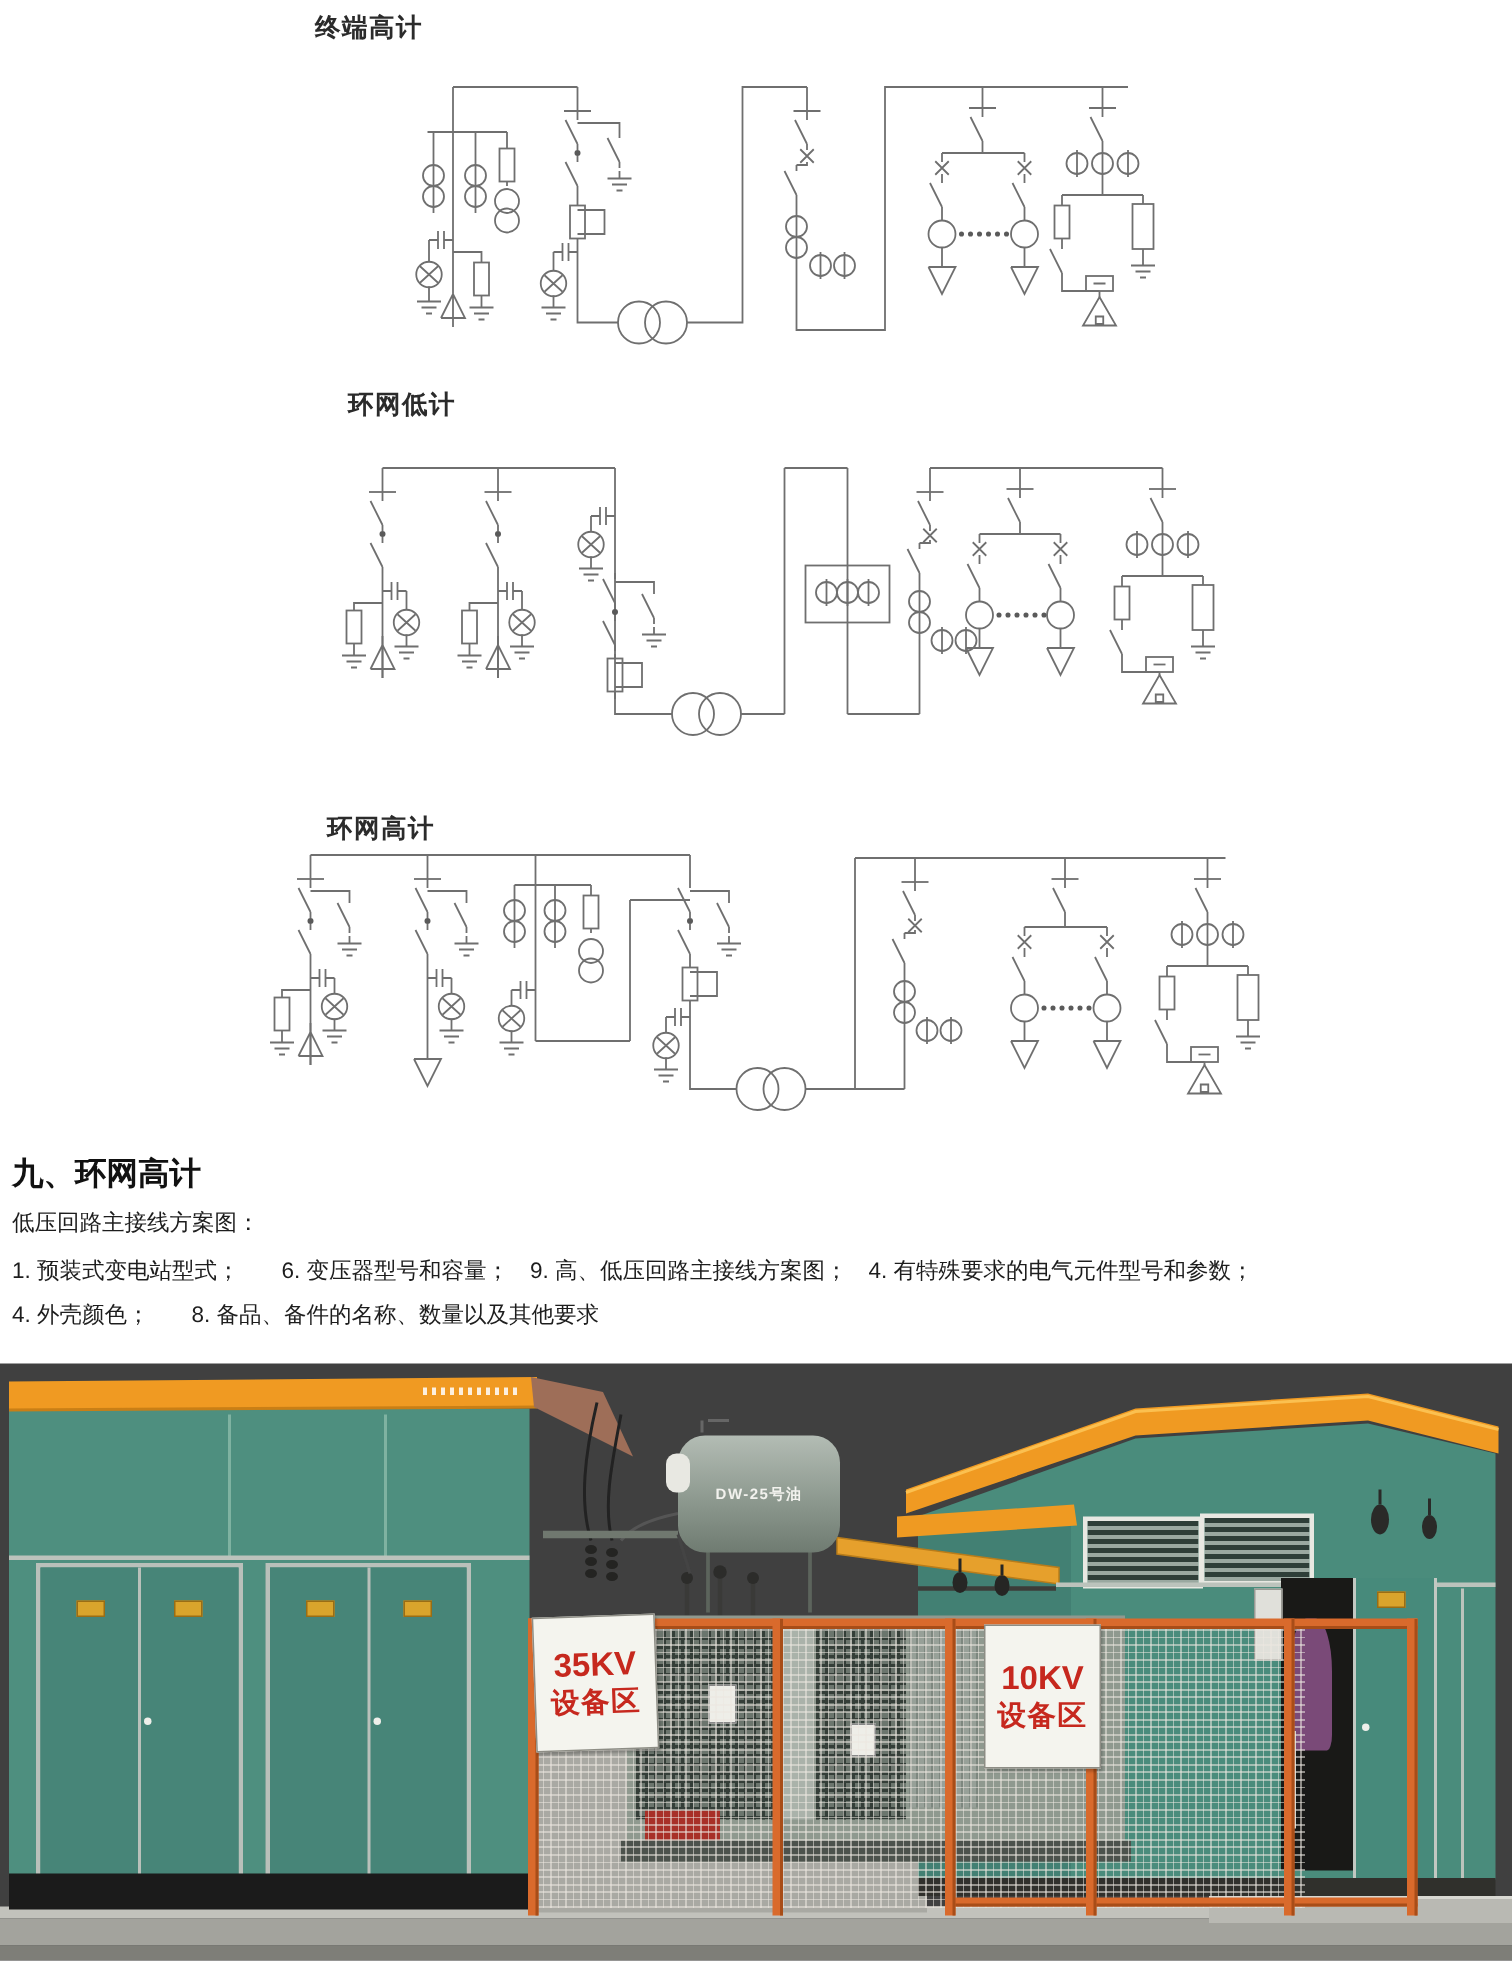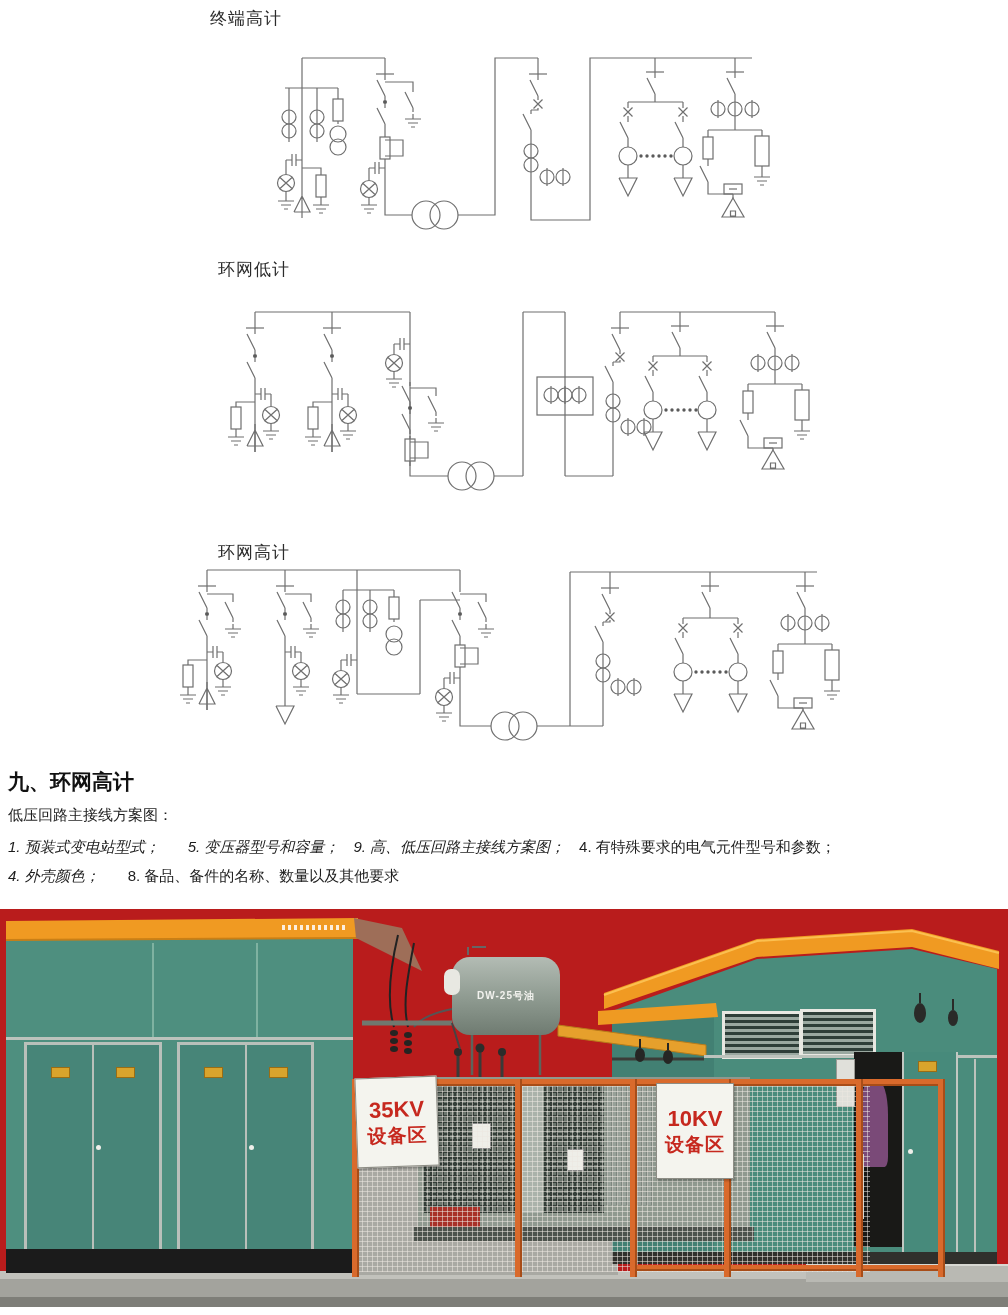--- a/index.html
+++ b/index.html
@@ -2,32 +2,32 @@
 <html><head>
 <meta charset="utf-8">
 <style>
   html,body{margin:0;padding:0;}
   body{
     width:1008px;height:1315px;position:relative;background:#ffffff;
     font-family:"Liberation Sans","DejaVu Sans",sans-serif;color:#222;
     overflow:hidden;
   }
   
-  .dlabel{position:absolute;font-size:17px;font-weight:400;color:#2b2b2b;letter-spacing:1px;}
+  .dlabel{position:absolute;font-size:17px;font-weight:700;color:#2b2b2b;letter-spacing:1px;}
   .cir{position:absolute;}
   .cir g.ln{stroke:#6f6f6f;stroke-width:1.2;fill:none;stroke-linecap:butt;}
   .cir use.dt{fill:#5a5a5a;stroke:none;}
   
   .heading{position:absolute;left:8px;top:768px;font-size:21px;font-weight:800;color:#111;}
   .intro{position:absolute;left:8px;top:806px;font-size:15px;color:#1d1d1d;}
   .oline{position:absolute;left:8px;font-size:15px;color:#1d1d1d;white-space:nowrap;}
-  .it{margin-right:14px;font-style:italic;}
+  .it{margin-right:14px;}
   .itw{margin-right:28px;}
   
-  #photo{position:absolute;left:0;top:909px;width:1008px;height:398px;background:#b91c1c;overflow:hidden;}
+  #photo{position:absolute;left:0;top:909px;width:1008px;height:398px;background:#404040;overflow:hidden;}
   #photo .z1{z-index:1}#photo .z2{z-index:2}#photo .z5{z-index:5}
   #photo .z6{z-index:6}#photo .z7{z-index:7}
   #photo > div{position:absolute;}
   #ovl{position:absolute;left:0;top:0;z-index:4;pointer-events:none;}
   .wallL{background:#4e8f7f;}
   .seam{background:#7fb2a1;width:2px;}
   .trim{background:#bcc3bc;}
   .doorunit{border:3px solid #b9c0ba;background:#3f7e70;display:flex;}
   .leaf{flex:1;background:#478578;position:relative;}
   .leaf + .leaf{border-left:2px solid #b9c0ba;}
@@ -122,21 +122,21 @@
   <g id="delta">
         <path d="M0,0 L11,19 H-11 Z M-2.5,13 h5 v5 h-5 Z"></path>
       </g>
   <g id="cdot">
         <circle cx="0" cy="0" r="2"></circle>
       </g>
 </defs>
 </svg>
 
 <div class="dlabel" style="left:210px;top:7px">终端高计</div>
-<div class="dlabel" style="left:218px;top:258px">环网低计</div>
+<div class="dlabel" style="left:232px;top:258px">环网低计</div>
 <div class="dlabel" style="left:218px;top:541px">环网高计</div>
 
 <svg class="cir" style="left:255px;top:50px" width="580" height="200" viewBox="0 0 580 200">
 <g class="ln">
   <path d="M47,8 H130 M47,8 V140"></path>
   <use href="#triu" x="47" y="138"></use>
   <path d="M30,38 H83 M34,38 V56 M62,38 V56"></path>
   <use href="#ct2" x="34" y="56"></use>
       <use href="#ct2" x="62" y="56"></use>
   <path d="M83,38 V46"></path>
@@ -440,21 +440,21 @@
   <path d="M682,96 V98"></path>
       <rect x="675" y="98" width="14" height="30"></rect>
   <path d="M682,128 V134"></path>
       <use href="#ge" x="682" y="134"></use>
 </g>
 </svg>
 
 <div class="heading">九、环网高计</div>
 <div class="intro">低压回路主接线方案图：</div>
 <div class="oline" style="top:838px">
-  <span class="it itw">1. 预装式变电站型式；</span><span class="it">5. 变压器型号和容量；</span><span class="it">9. 高、低压回路主接线方案图；</span><span>4. 有特殊要求的电气元件型号和参数；</span>
+  <span class="it itw">1. 预装式变电站型式；</span><span class="it">6. 变压器型号和容量；</span><span class="it">9. 高、低压回路主接线方案图；</span><span>4. 有特殊要求的电气元件型号和参数；</span>
 </div>
 <div class="oline" style="top:867px">
   <span class="it itw">4. 外壳颜色；</span><span>8. 备品、备件的名称、数量以及其他要求</span>
 </div>
 
 <div id="photo">
 
   <div class="z1" style="left:0;top:362px;width:1008px;height:8px;background:#c2c2bc"></div>
   <div class="z1" style="left:0;top:370px;width:1008px;height:18px;background:#a3a39d"></div>
   <div class="z1" style="left:0;top:388px;width:1008px;height:10px;background:#7e7e78"></div>

